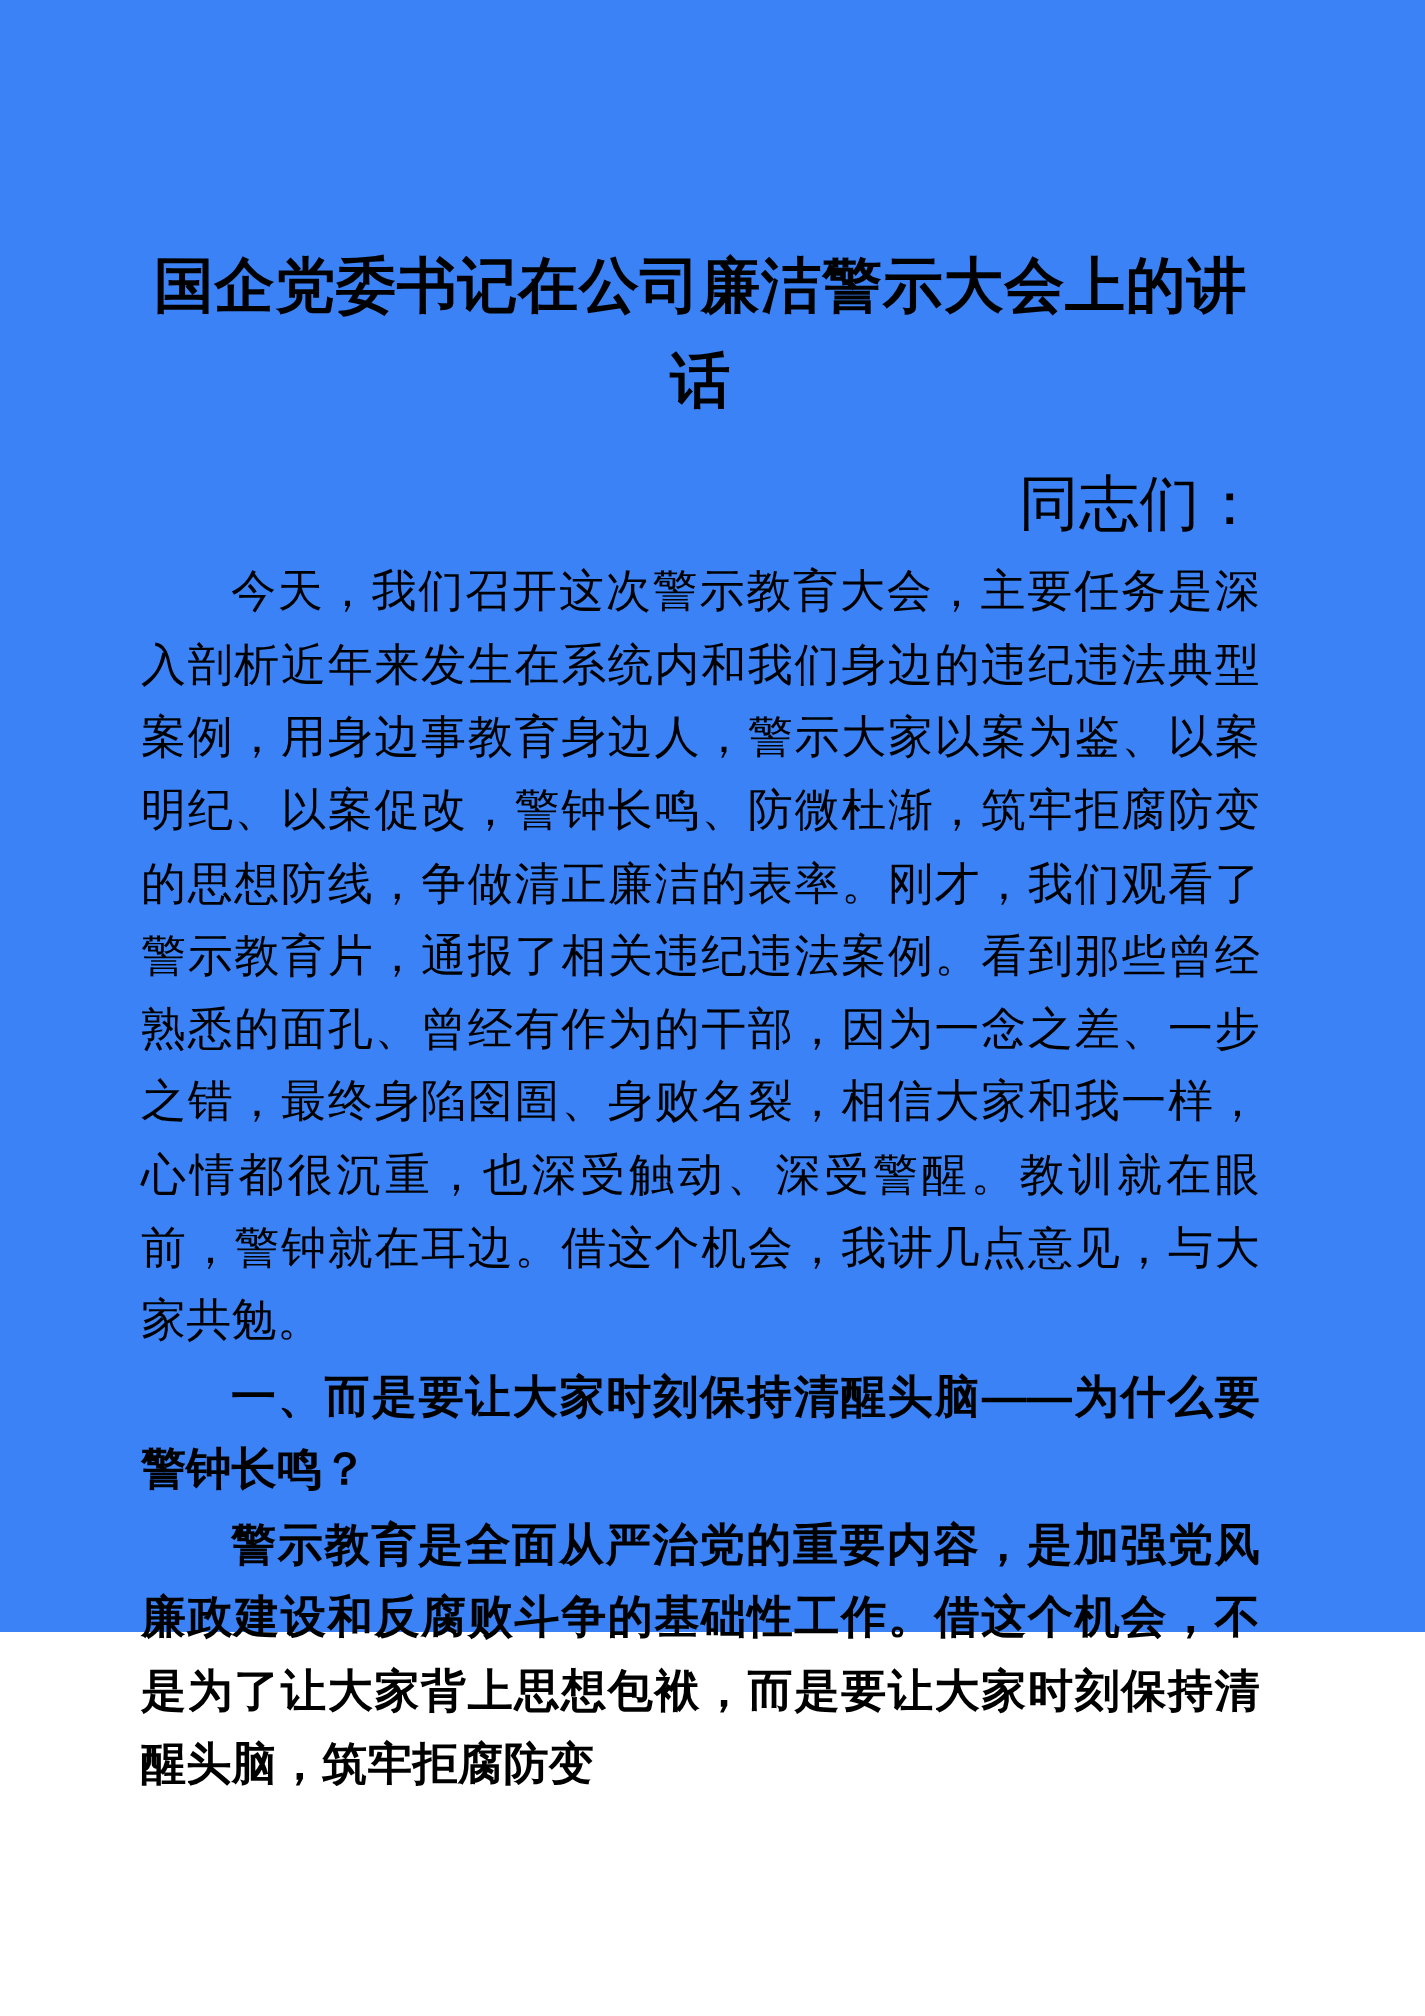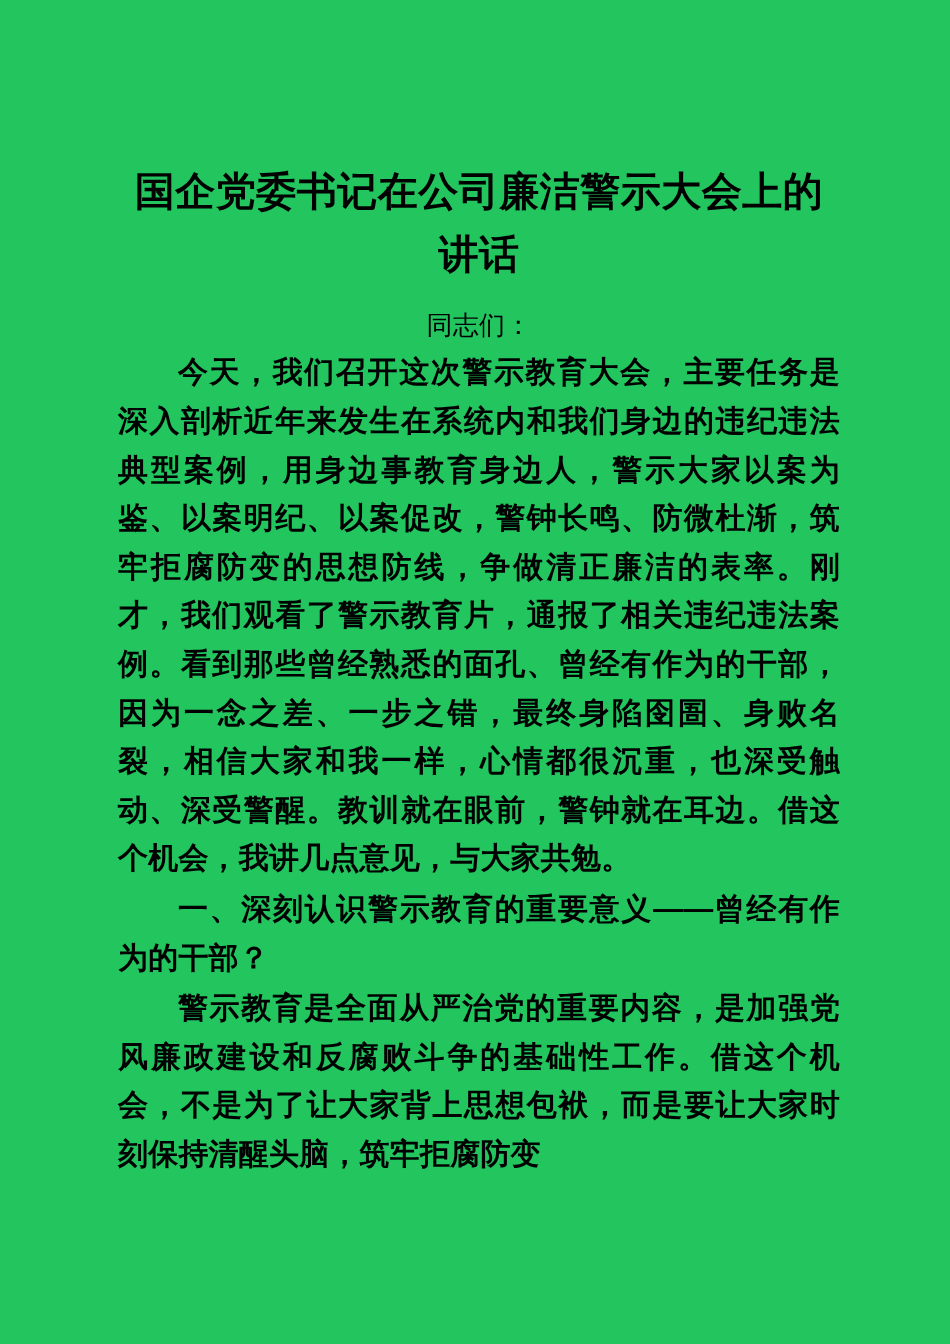--- a/index.html
+++ b/index.html
@@ -10,51 +10,50 @@
   body {
     width: 950px;
     height: 1344px;
     font-family: "Liberation Sans", "DejaVu Sans", sans-serif;
     color: #000000;
     overflow: hidden;
   }
   .page {
     position: relative;
     width: 950px;
-    height: 1344px;
+    height: 1088px;
     box-sizing: border-box;
-    padding: 160px 110px 0 118px;
-    background: #22c55e;
+    padding: 160px 110px 0 94px;
+    background: #3b82f6;
   }
   .doc-title {
     font-size: 40px;
     font-weight: bold;
     line-height: 1.58;
     text-align: center;
     letter-spacing: 0.5px;
     margin: 0 0 18px 0;
     padding: 0 8px;
     font-family: "Liberation Sans", "DejaVu Sans", sans-serif;
   }
   .salutation {
-    font-size: 26px;
+    font-size: 40px;
     line-height: 1.62;
     margin: 14px 0 2px 0;
-    text-align: center;
+    text-align: right;
     letter-spacing: 0.2px;
   }
   p.body-par {
     font-size: 30px;
     line-height: 1.62;
     margin: 0 0 2px 0;
     text-align: justify;
     text-justify: inter-ideograph;
     text-indent: 2em;
     letter-spacing: 0.2px;
-    font-weight: bold;
   }
   p.body-par.heading-par {
     font-weight: bold;
   }
   .clip {
     position: absolute;
     left: 0;
     top: 0;
     width: 950px;
     height: 1344px;
@@ -66,18 +65,18 @@
 
 <div class="clip">
   <div class="page">
 
     <h1 class="doc-title">国企党委书记在公司廉洁警示大会上的讲话</h1>
 
     <div class="salutation">同志们：</div>
 
     <p class="body-par">今天，我们召开这次警示教育大会，主要任务是深入剖析近年来发生在系统内和我们身边的违纪违法典型案例，用身边事教育身边人，警示大家以案为鉴、以案明纪、以案促改，警钟长鸣、防微杜渐，筑牢拒腐防变的思想防线，争做清正廉洁的表率。刚才，我们观看了警示教育片，通报了相关违纪违法案例。看到那些曾经熟悉的面孔、曾经有作为的干部，因为一念之差、一步之错，最终身陷囹圄、身败名裂，相信大家和我一样，心情都很沉重，也深受触动、深受警醒。教训就在眼前，警钟就在耳边。借这个机会，我讲几点意见，与大家共勉。</p>
 
-    <p class="body-par heading-par">一、深刻认识警示教育的重要意义——曾经有作为的干部？</p>
+    <p class="body-par heading-par">一、而是要让大家时刻保持清醒头脑——为什么要警钟长鸣？</p>
 
     <p class="body-par heading-par">警示教育是全面从严治党的重要内容，是加强党风廉政建设和反腐败斗争的基础性工作。借这个机会，不是为了让大家背上思想包袱，而是要让大家时刻保持清醒头脑，筑牢拒腐防变</p>
 
   </div>
 </div>
 
 </body></html>

